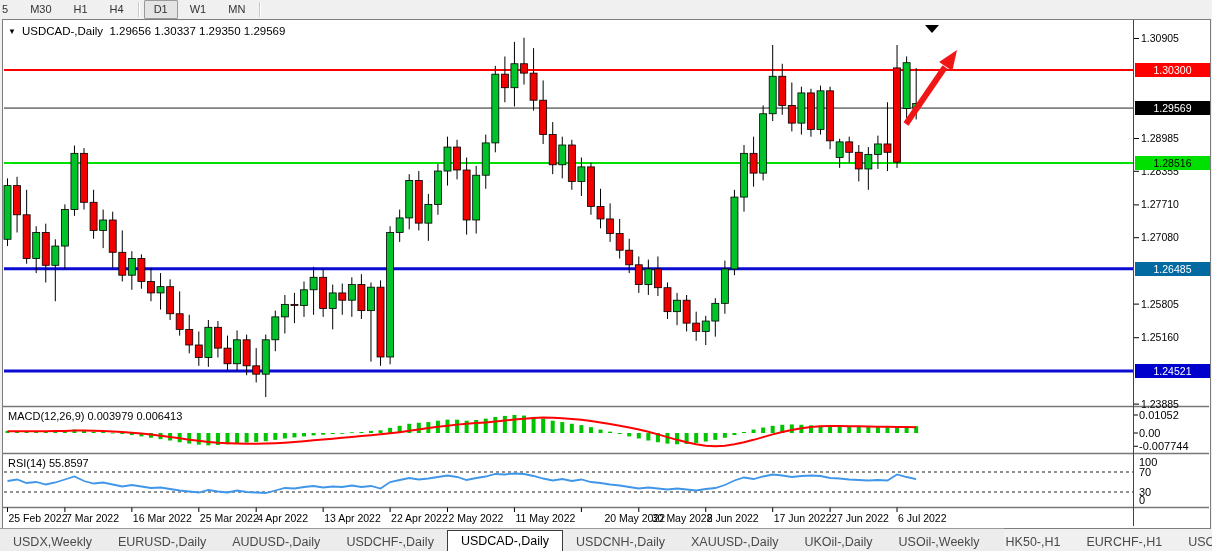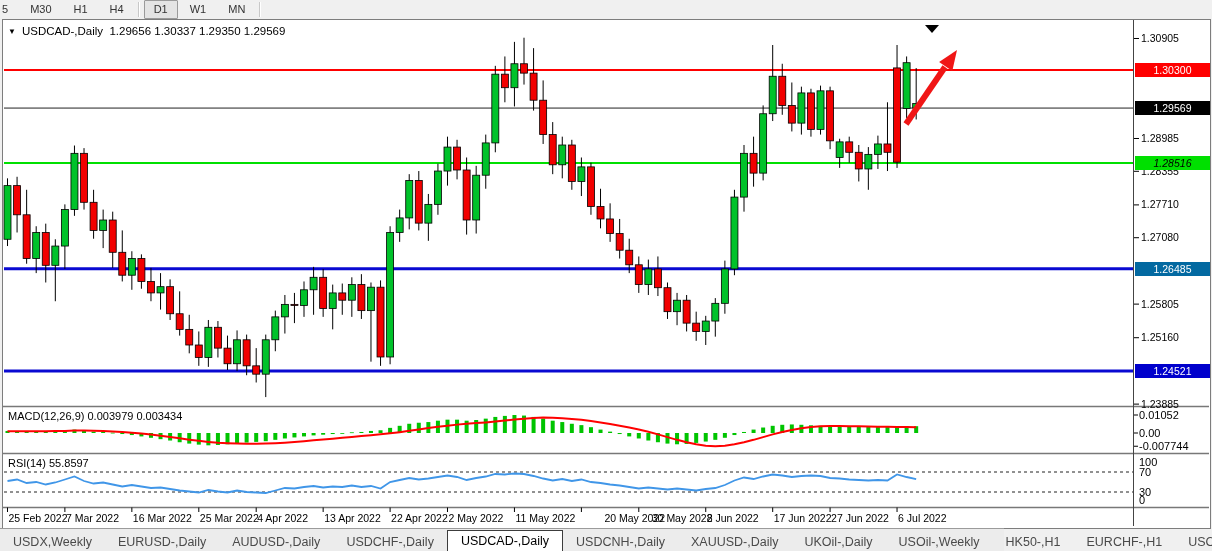--- a/index.html
+++ b/index.html
@@ -407,40 +407,40 @@
     <line x1="897.045" y1="507.5" x2="897.045" y2="512" stroke="#000"></line>
   </svg>
 
 <div class="txt chart-title">
   <span class="dd">▼</span><span>USDCAD-,Daily</span>&nbsp;&nbsp;<span>1.29656</span> <span>1.30337</span> <span>1.29350</span> <span>1.29569</span>
 </div>
 
 <div class="txt pane-label" style="left:8px;top:410px;">
   <span>MACD(12,26,9)</span>
   <span>0.003979</span>
-  <span>0.003434</span>
+  <span>0.006413</span>
 </div>
 
 <div class="txt pane-label" style="left:8px;top:457px;">
   <span>RSI(14)</span>
   <span>55.8597</span>
 </div>
 
 <div id="labels-layer">
     <div class="txt price-label" style="top: 31.9896px;">1.30905</div>
     <div class="txt price-label" style="top: 131.99px;">1.28985</div>
     <div class="txt price-label" style="top: 164.802px;">1.28355</div>
     <div class="txt price-label" style="top: 198.396px;">1.27710</div>
     <div class="txt price-label" style="top: 231.208px;">1.27080</div>
     <div class="txt price-label" style="top: 297.614px;">1.25805</div>
     <div class="txt price-label" style="top: 331.208px;">1.25160</div>
     <div class="txt price-label" style="top: 397.614px;">1.23885</div>
     <div class="txt price-badge" style="top: 63px; background: rgb(255, 0, 0); color: rgb(255, 255, 255); left: 1135px;">1.30300</div>
     <div class="txt price-badge" style="top: 101.073px; background: rgb(0, 0, 0); color: rgb(255, 255, 255); left: 1135px;">1.29569</div>
-    <div class="txt price-badge" style="top: 155.917px; background: rgb(0, 224, 0); color: rgb(0, 0, 0); left: 1135px; font-style: italic;">1.28516</div>
+    <div class="txt price-badge" style="top: 155.917px; background: rgb(0, 224, 0); color: rgb(0, 0, 0); left: 1135px;">1.28516</div>
     <div class="txt price-badge" style="top: 261.698px; background: #0369a1; color: rgb(255, 255, 255); left: 1135px;">1.26485</div>
     <div class="txt price-badge" style="top: 363.989px; background: rgb(0, 0, 204); color: rgb(255, 255, 255); left: 1135px;">1.24521</div>
     <div class="txt ind-label" style="top: 408.511px;">0.01052</div>
     <div class="txt ind-label" style="top: 426.5px;">0.00</div>
     <div class="txt ind-label" style="top: 439.742px;">-0.007744</div>
     <div class="txt ind-label" style="top: 455.5px;">100</div>
     <div class="txt ind-label" style="top: 465.5px;">70</div>
     <div class="txt ind-label" style="top: 485.5px;">30</div>
     <div class="txt ind-label" style="top: 494px;">0</div>
     <div class="txt date-label" style="left: 8.5px;">25 Feb 2022</div>

